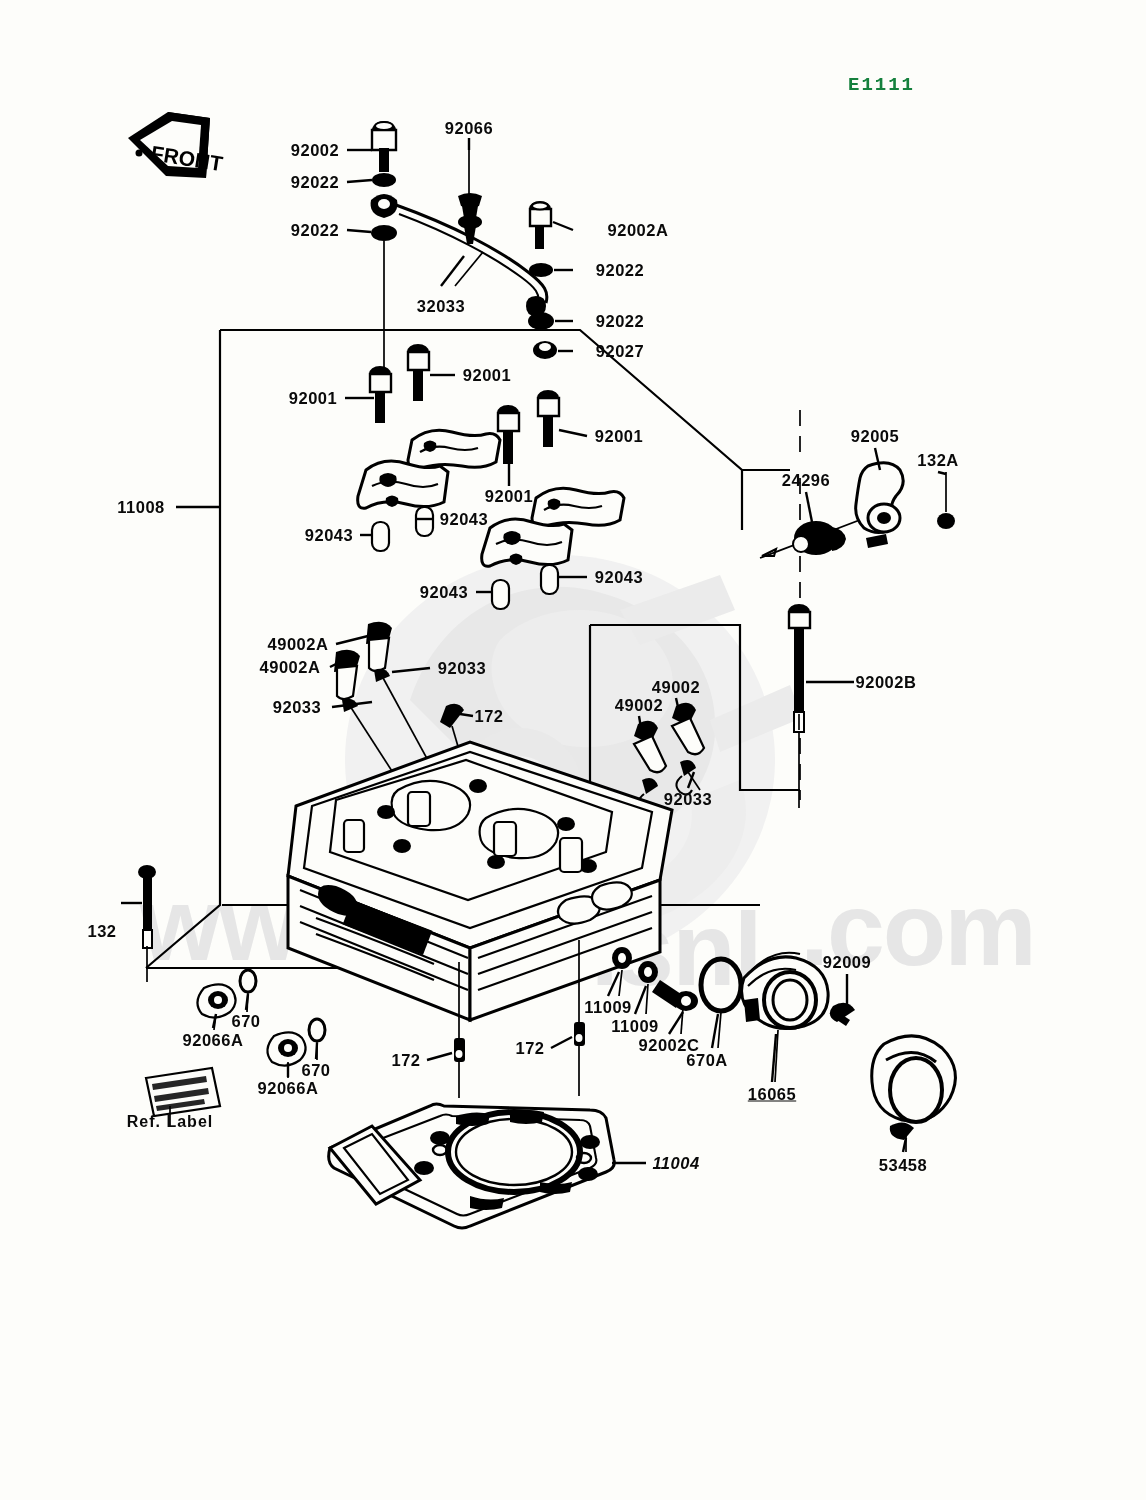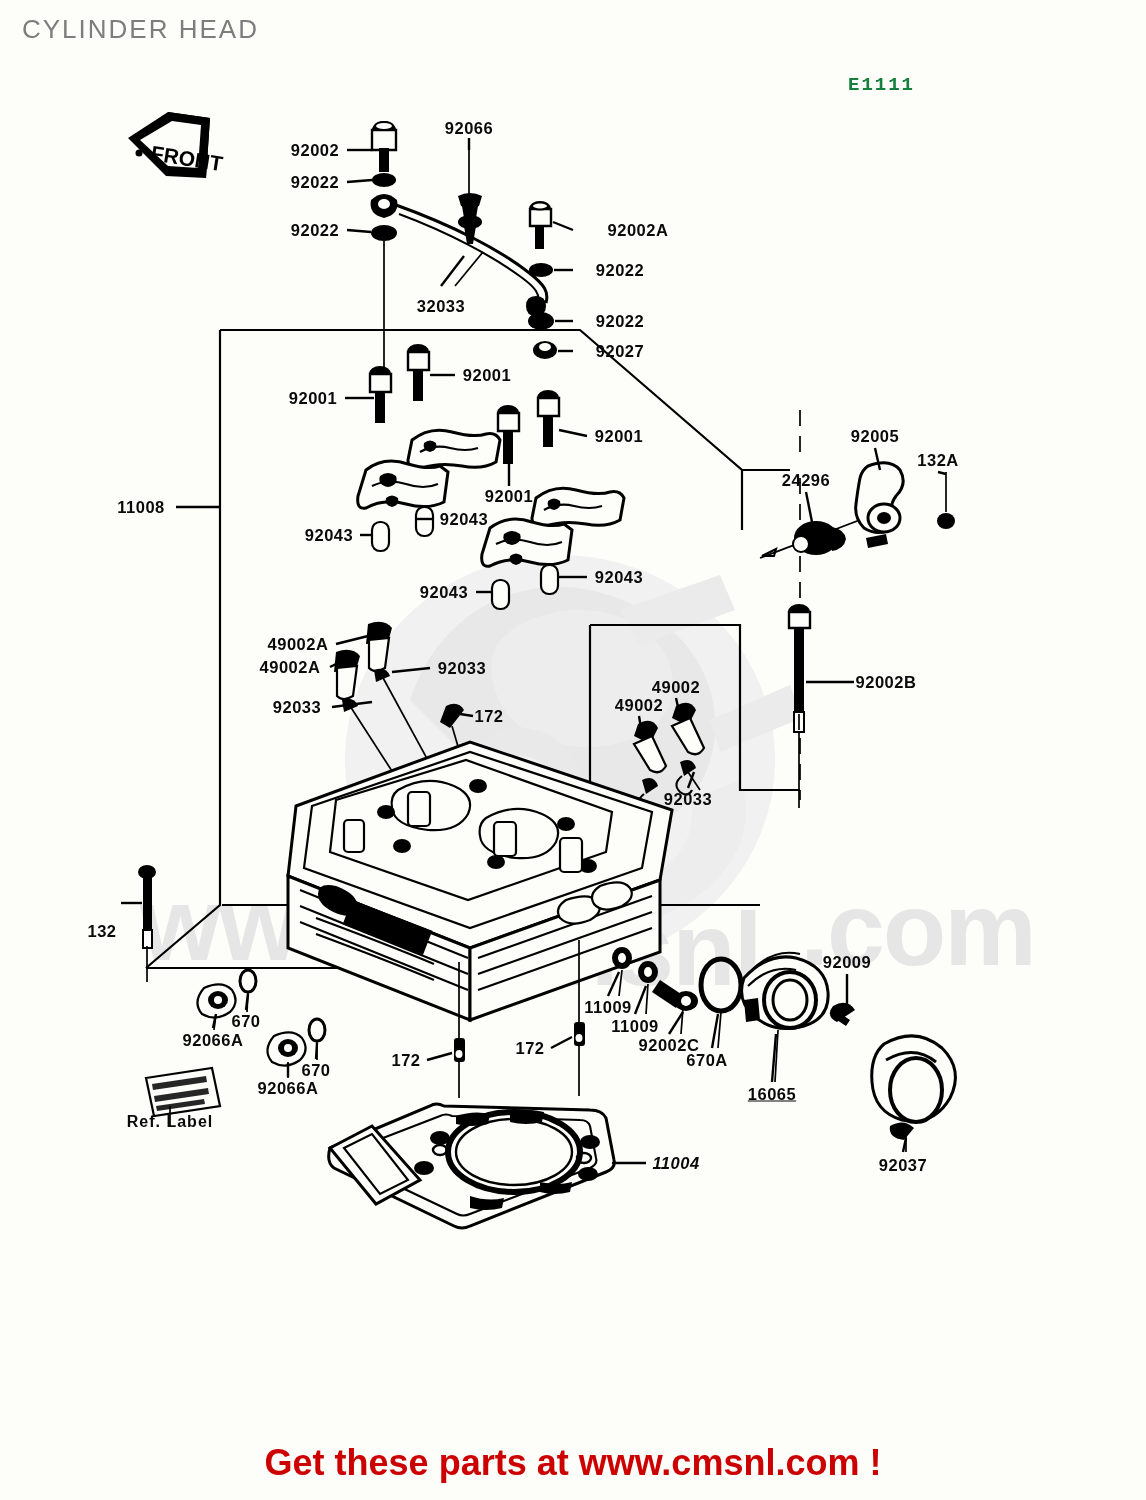--- a/index.html
+++ b/index.html
@@ -30,21 +30,20 @@
   .fillblk{fill:#000;}
   .outl{fill:#fdfdfa;stroke:#000;stroke-width:3;}
   .outl2{fill:#fdfdfa;stroke:#000;stroke-width:2.2;}
   .bx{fill:none;stroke:#000;stroke-width:2.2;}
 </style>
 </head>
 <body>
 
 <div id="page">
 
-  <div id="title">CYLINDER HEAD</div>
   <div id="figcode">E1111</div>
 
   <svg id="svgroot" viewBox="0 0 1146 1500">
 
     <g opacity="1">
       <g class="wm" transform="translate(560,760)">
         <ellipse cx="0" cy="0" rx="215" ry="205" fill="#f1f1f1"></ellipse>
         <path d="M-150,-60 C-120,-150 -40,-185 30,-170 C110,-152 160,-95 155,-25
                  C150,40 95,85 25,82 C-45,78 -90,40 -100,-10 Z" fill="#e8e8e8"></path>
         <path d="M-60,-120 C-20,-160 60,-160 95,-120 C120,-92 118,-55 95,-35
@@ -487,20 +486,19 @@
       <div class="lbl" style="left: 316px; top: 1070px;">670</div>
       <div class="lbl" style="left: 288px; top: 1088px;">92066A</div>
       <div class="lbl" style="left: 406px; top: 1060px;">172</div>
       <div class="lbl" style="left: 530px; top: 1048px;">172</div>
       <div class="lbl" style="left: 608px; top: 1007px;">11009</div>
       <div class="lbl" style="left: 635px; top: 1026px;">11009</div>
       <div class="lbl" style="left: 669px; top: 1045px;">92002C</div>
       <div class="lbl" style="left: 707px; top: 1060px;">670A</div>
       <div class="lbl" style="left: 847px; top: 962px;">92009</div>
       <div class="lbl" style="left: 772px; top: 1094px; text-decoration: underline;">16065</div>
-      <div class="lbl" style="left: 903px; top: 1165px;">92037</div>
+      <div class="lbl" style="left: 903px; top: 1165px;">53458</div>
       <div class="lbl" style="left: 676px; top: 1163px; font-style: italic;">11004</div>
     </div>
 
   <div class="reflbl" id="ref-label-text" style="left:170px;top:1122px;">Ref. Label</div>
 
-  <div id="footer">Get these parts at www.cmsnl.com !</div>
 </div>
 
 </body></html>

